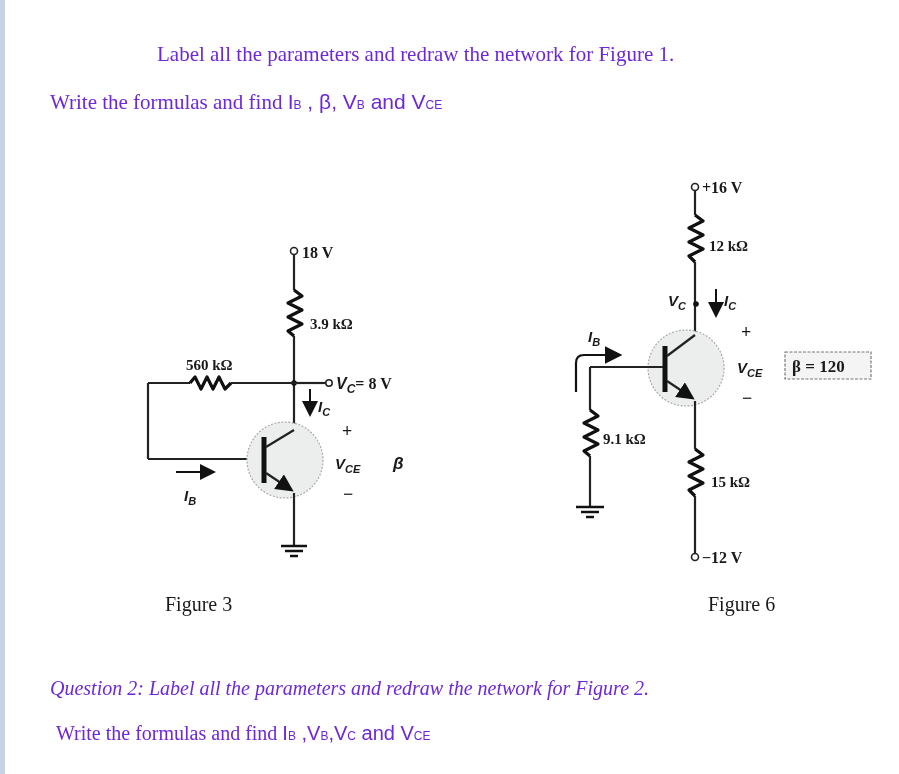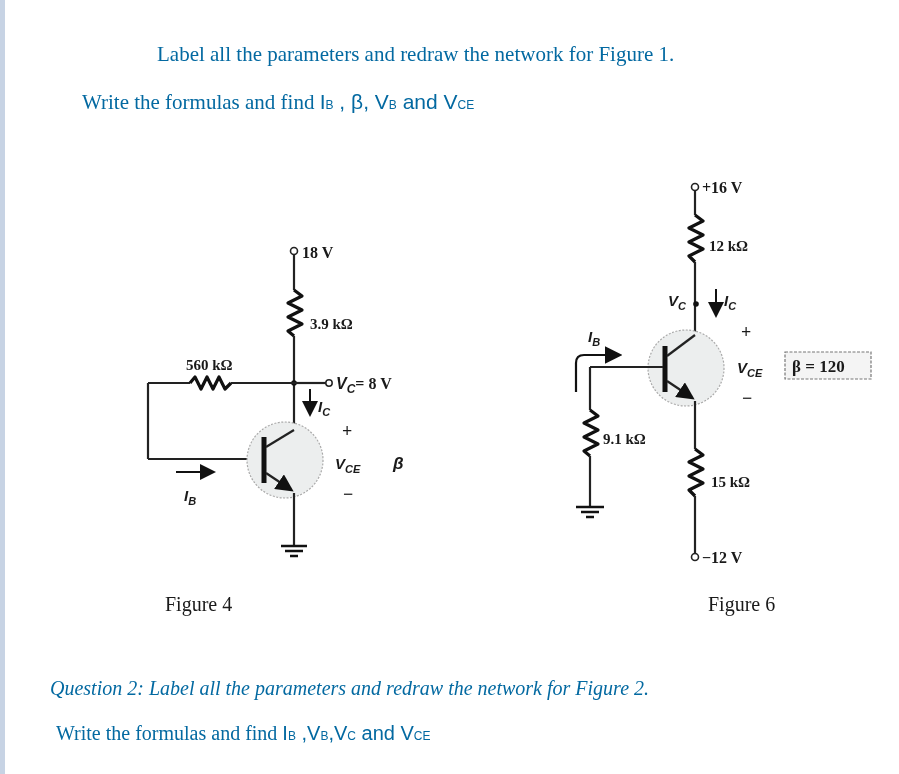--- a/index.html
+++ b/index.html
@@ -7,26 +7,26 @@
     width: 899px; height: 774px; position: relative; overflow: hidden;
     background: #ffffff;
     font-family: "Liberation Serif", serif; color: #1a1a1a;
   }
   .left-strip {
     position: absolute; left: 0; top: 0; width: 5px; height: 774px;
     background: #c7d3e4;
   }
   .text-line {
     position: absolute; font-family: "Liberation Serif", serif;
-    font-size: 21px; color: #0369a1; white-space: nowrap;
+    font-size: 21px; color: #6d28d9; white-space: nowrap;
   }
   .sans { font-family: "Liberation Sans", sans-serif; }
   .sub { font-size: 12px; font-family: "Liberation Sans", sans-serif; }
   #q1-title { left: 157px; top: 42px; }
-  #q1-task { left: 50px; top: 90px; margin-left: 32px; }
+  #q1-task { left: 50px; top: 90px; }
   #q2-title { left: 50px; top: 677px; font-size: 20px; font-style: italic; }
   #q2-task { left: 56px; top: 722px; font-size: 20px; }
   .fig-caption { position: absolute; font-size: 20px; font-family: "Liberation Serif", serif; }
   #fig1-caption { left: 165px; top: 593px; }
   #fig2-caption { left: 708px; top: 593px; }
   svg#circuits { position: absolute; left: 0; top: 0; }
   svg text { font-family: "Liberation Serif", serif; font-weight: bold; fill: #1a1a1a; }
   svg text.ital { font-family: "Liberation Sans", sans-serif; font-style: italic; font-weight: bold; }
   .wire { stroke: #222; stroke-width: 2.2; fill: none; }
   .res { stroke: #111; stroke-width: 3.2; fill: none; stroke-linejoin: round; }
@@ -143,19 +143,19 @@
     <text x="737" y="373" font-size="15" class="ital"><tspan>V</tspan><tspan font-size="11" dy="4">CE</tspan></text>
     <text x="742" y="404" font-size="18">−</text>
 
     <g>
       <rect x="785" y="352" width="86" height="27" fill="#f4f4f4" stroke="#777" stroke-width="1.2" stroke-dasharray="3 1.5"></rect>
       <text x="792" y="372" font-size="17">β = 120</text>
     </g>
   </g>
 </svg>
 
-<div id="fig1-caption" class="fig-caption">Figure 4</div>
+<div id="fig1-caption" class="fig-caption">Figure 3</div>
 <div id="fig2-caption" class="fig-caption">Figure 6</div>
 
 <div id="q2-title" class="text-line">Question 2: Label all the parameters and redraw the network for Figure 2.</div>
 <div id="q2-task" class="text-line">
   <span>Write the formulas and find </span><span class="sans"><span>I</span><span class="sub">B</span><span> ,</span><span>V</span><span class="sub">B</span><span>,</span><span>V</span><span class="sub">C</span><span> and </span><span>V</span><span class="sub">CE</span></span>
 </div>
 
 </body></html>

